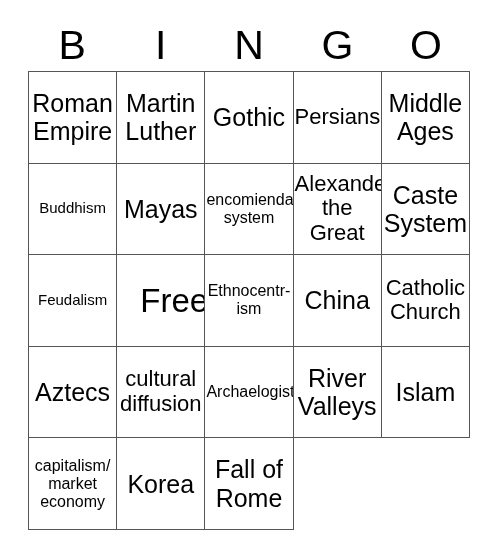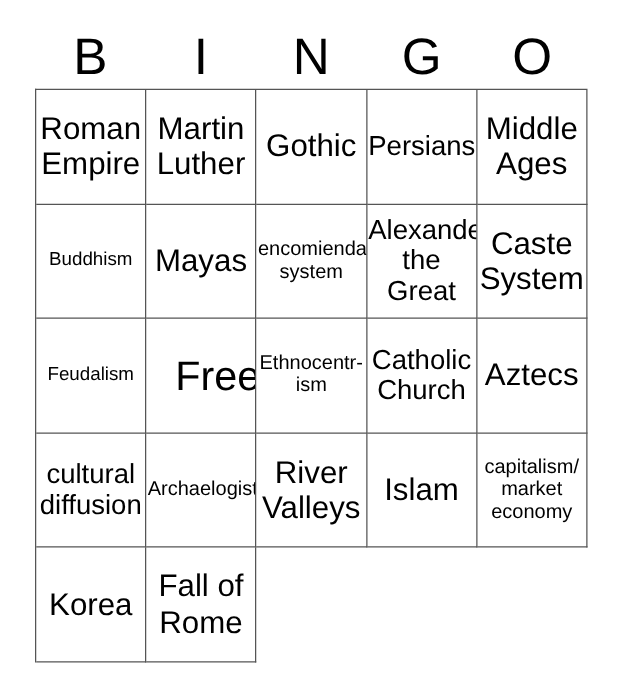--- a/index.html
+++ b/index.html
@@ -142,20 +142,23 @@
       <div class="cell fs-sm">
         <span class="cell-text">Feudalism</span>
       </div>
       <div class="cell fs-xl">
         <span class="cell-text">Free!</span>
       </div>
       <div class="cell fs-xs">
         <span class="cell-text">Ethnocentr-
 ism</span>
       </div>
+      <div class="cell fs-lg">
+        <span class="cell-text">China</span>
+      </div>
       <div class="cell fs-md">
         <span class="cell-text">Catholic
 Church</span>
       </div>
       <div class="cell fs-lg">
         <span class="cell-text">Aztecs</span>
       </div>
       <div class="cell fs-md">
         <span class="cell-text">cultural
 diffusion</span>

